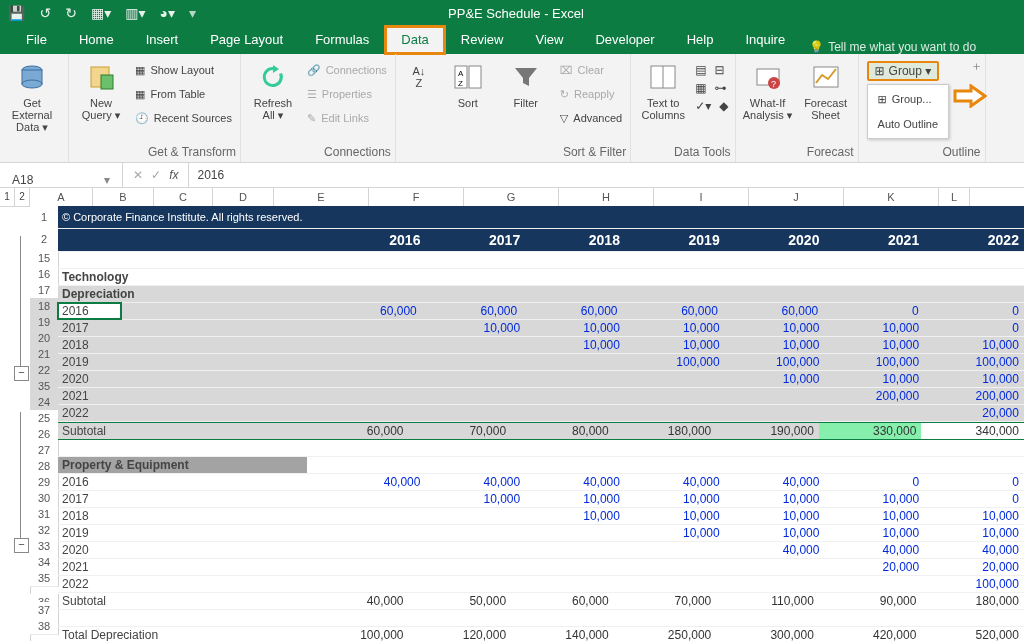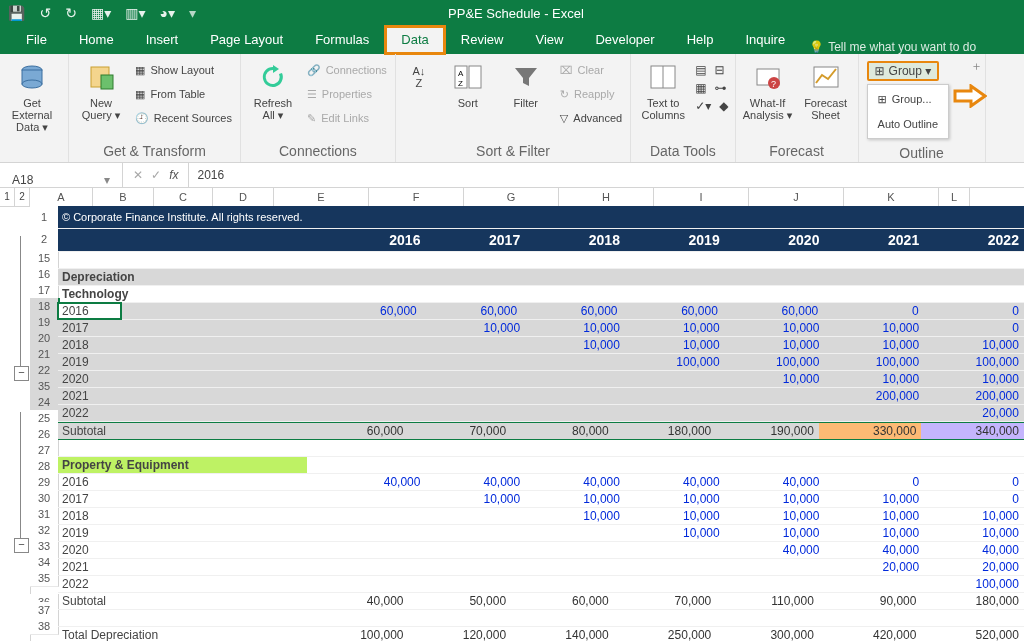--- a/index.html
+++ b/index.html
@@ -11,21 +11,21 @@
 
 .tabs{background:#0d7c43;height:28px;display:flex;align-items:flex-end;padding-left:10px;color:#fff}
 .tab{padding:6px 16px 7px;font-size:13px;cursor:pointer}
 .tab.active{background:#f3f3f3;color:#0d7c43}
 .tab.highlight{outline:3px solid #e8870e;outline-offset:-2px}
 .tellme{margin-left:8px;display:flex;align-items:center;gap:4px;font-size:12px;opacity:.85}
 
 .ribbon{background:#f3f3f3;border-bottom:1px solid #d4d4d4;height:108px;display:flex}
 .rgroup{border-right:1px solid #e1e1e1;display:flex;flex-direction:column;align-items:stretch;padding:3px 4px 0}
 .rgroup .body{flex:1;display:flex;align-items:flex-start;gap:2px}
-.rgroup .label{text-align:center;font-size:14px;color:#666;padding:2px 0 3px}
+.rgroup .label{text-align:right;font-size:12px;color:#666;padding:2px 0 3px}
 .bigbtn{display:flex;flex-direction:column;align-items:center;justify-content:flex-start;width:52px;padding:4px 2px;cursor:pointer;text-align:center;font-size:11px;gap:4px}
 .bigbtn .ico{width:32px;height:32px;display:flex;align-items:center;justify-content:center}
 .smallbtn{display:flex;align-items:center;gap:5px;height:22px;padding:0 4px;font-size:11px;cursor:pointer;white-space:nowrap}
 .smallbtn.dim{color:#a9a9a9}
 .vstack{display:flex;flex-direction:column;gap:2px;padding-top:2px}
 .ico svg{display:block}
 
 .groupbtn-hl{border:2px solid #e8870e;border-radius:2px;padding:1px 6px;display:flex;align-items:center;gap:4px;background:#dfeadd}
 
 .fbar{height:24px;border-bottom:1px solid #d4d4d4;display:flex;align-items:center;font-size:12px}
@@ -367,25 +367,25 @@
           <div class="c cE">2017</div>
           <div class="c cE">2018</div>
           <div class="c cE">2019</div>
           <div class="c cE">2020</div>
           <div class="c cE">2021</div>
           <div class="c cE">2022</div>
         </div>
         <div class="row">
           <div class="c cA"></div>
         </div>
+        <div class="row">
+          <div class="c cA bold" style="width: 240px;">Technology</div>
+        </div>
         <div class="row sec-row">
           <div class="c cA bold" style="width: 240px;">Depreciation</div>
-        </div>
-        <div class="row">
-          <div class="c cA bold" style="width: 240px;">Technology</div>
         </div>
         <div class="row sel-row">
           <div class="c cA editcell" style="width: 56px;">2016</div>
           <div class="c cB"></div>
           <div class="c cC"></div>
           <div class="c cD"></div>
           <div class="c cE num">60,000</div>
           <div class="c cE num">60,000</div>
           <div class="c cE num">60,000</div>
           <div class="c cE num">60,000</div>
@@ -471,28 +471,28 @@
           <div class="c cE num"></div>
           <div class="c cE num">20,000</div>
         </div>
         <div class="row sub-row">
           <div class="c cA" style="width: 240px; background: rgb(216, 216, 216);">Subtotal</div>
           <div class="c cE numk" style="background: rgb(216, 216, 216);">60,000</div>
           <div class="c cE numk" style="background: rgb(216, 216, 216);">70,000</div>
           <div class="c cE numk" style="background: rgb(216, 216, 216);">80,000</div>
           <div class="c cE numk" style="background: rgb(216, 216, 216);">180,000</div>
           <div class="c cE numk" style="background: rgb(216, 216, 216);">190,000</div>
-          <div class="c cE numk" style="background: #fdba74;">330,000</div>
-          <div class="c cE numk" style="background: #c4b5fd;">340,000</div>
+          <div class="c cE numk" style="background: #86efac;">330,000</div>
+          <div class="c cE numk" style="background: #ffffff;">340,000</div>
         </div>
         <div class="row">
           <div class="c cA"></div>
         </div>
         <div class="row">
-          <div class="c cA bold" style="width: 240px; background: #bef264;">Property &amp; Equipment</div>
+          <div class="c cA bold" style="width: 240px; background: #a3a3a3;">Property &amp; Equipment</div>
         </div>
         <div class="row">
           <div class="c cA">2016</div>
           <div class="c cB"></div>
           <div class="c cC"></div>
           <div class="c cD"></div>
           <div class="c cE num">40,000</div>
           <div class="c cE num">40,000</div>
           <div class="c cE num">40,000</div>
           <div class="c cE num">40,000</div>

